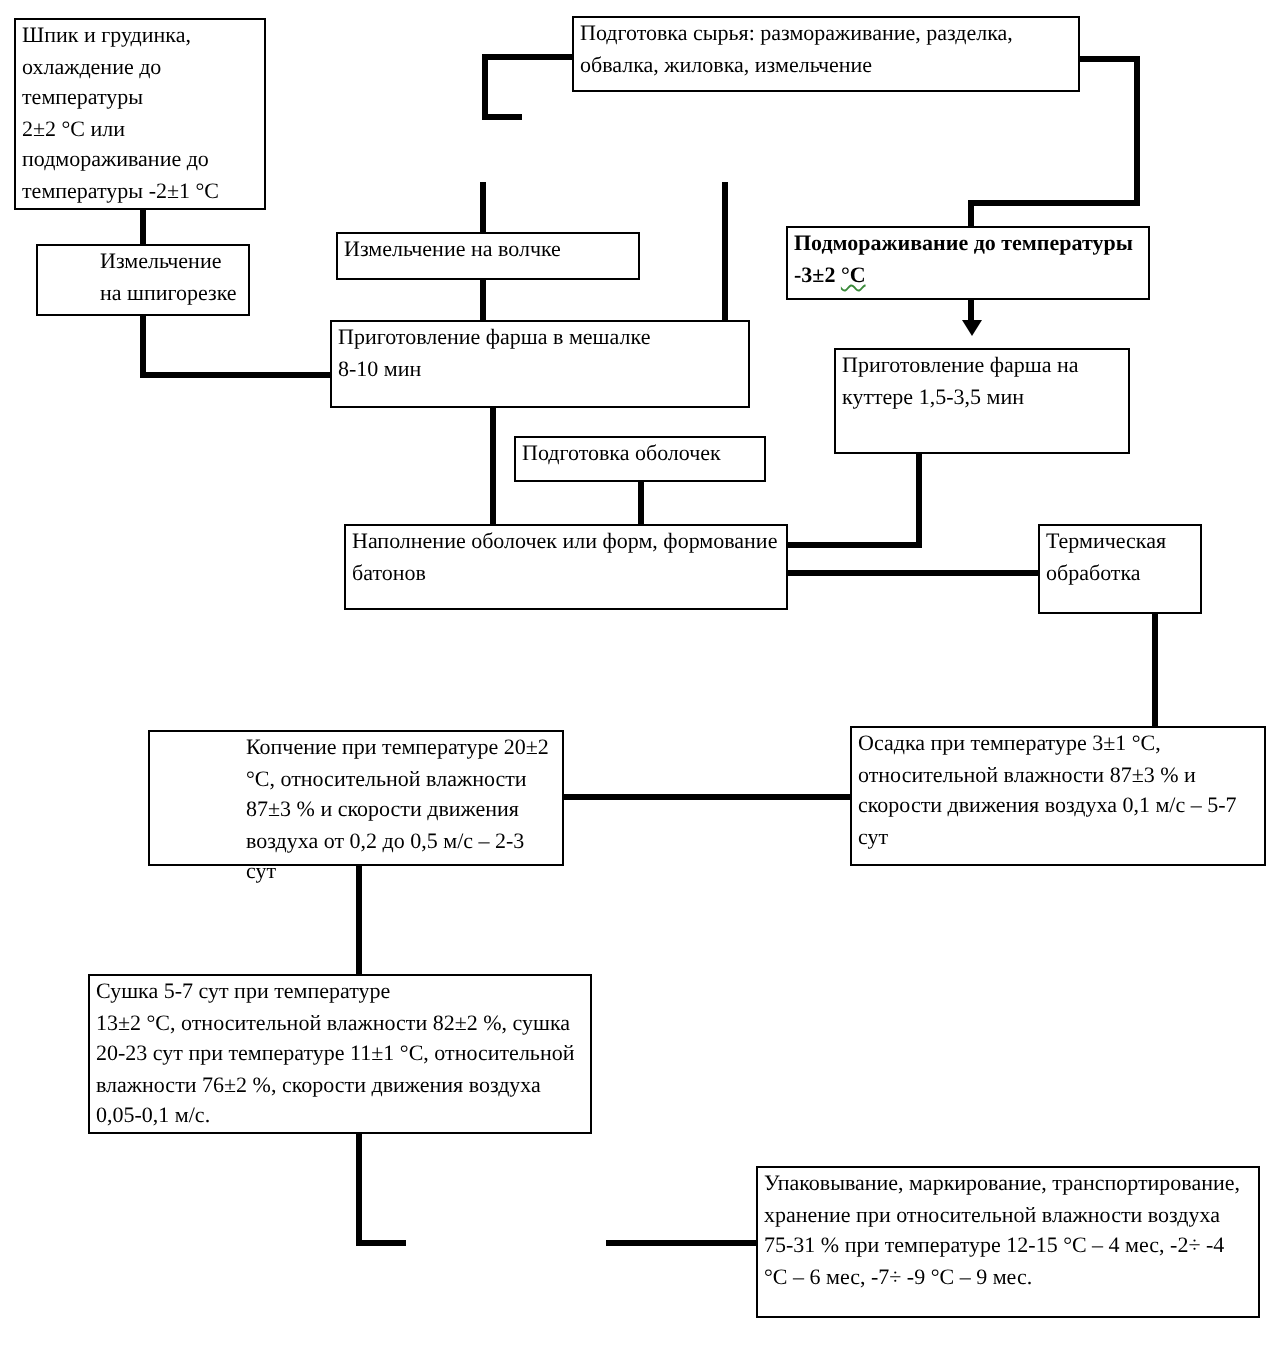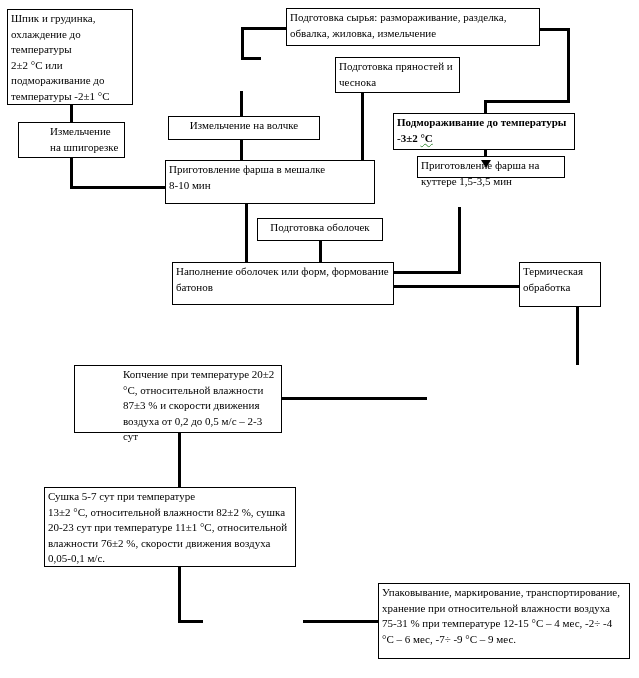--- a/index.html
+++ b/index.html
@@ -18,21 +18,21 @@
     position:absolute;
     box-sizing:border-box;
     border:1px solid #000000;
     background:#ffffff;
     font-size:11px;
     line-height:15.6px;
     padding:1px 3px 1px 3px;
     z-index:5;
     white-space:pre-line;
   }
-  .box.center{ text-align:center; }
+  .box.center{ text-align:left; }
   .conn{
     position:absolute;
     background:#000000;
     z-index:1;
   }
   .arrow{
     position:absolute;
     width:0;height:0;
     border-left:5px solid transparent;
     border-right:5px solid transparent;
@@ -93,41 +93,41 @@
   <div class="conn" style="left:178px;top:620px;width:25px;height:3px;"></div>
 
   <div class="conn" style="left:303px;top:620px;width:78px;height:3px;"></div>
 
   <div class="box" style="left:286px;top:8px;width:254px;height:38px;">Подготовка сырья: размораживание, разделка, обвалка, жиловка, измельчение</div>
 
   <div class="box" style="left:7px;top:9px;width:126px;height:96px;">Шпик и грудинка, охлаждение до температуры
 2±2 °С или подмораживание до температуры -2±1 °С</div>
 
 
-  <div class="box" style="left:335px;top:57px;width:125px;height:36px;">Подготовка пряностей и чеснока</div>
 
   <div class="box" style="left:18px;top:122px;width:107px;height:36px;padding-left:31px;">Измельчение на шпигорезке</div>
 
   <div class="box center" style="left:168px;top:116px;width:152px;height:24px;">Измельчение на волчке</div>
 
   <div class="box" style="left:393px;top:113px;width:182px;height:37px;font-weight:bold;"><span>Подмораживание до температуры -3±2 <span class="wavy">°С</span></span></div>
 
   <div class="box" style="left:165px;top:160px;width:210px;height:44px;">Приготовление фарша в мешалке
 8-10 мин</div>
 
-  <div class="box" style="left:417px;top:156px;width:148px;height:22px;">Приготовление фарша на куттере 1,5-3,5 мин</div>
+  <div class="box" style="left:417px;top:174px;width:148px;height:53px;">Приготовление фарша на куттере 1,5-3,5 мин</div>
 
   <div class="box center" style="left:257px;top:218px;width:126px;height:23px;">Подготовка оболочек</div>
 
   <div class="box" style="left:172px;top:262px;width:222px;height:43px;">Наполнение оболочек или форм, формование батонов</div>
 
   <div class="box" style="left:519px;top:262px;width:82px;height:45px;">Термическая обработка</div>
 
   <div class="box" style="left:74px;top:365px;width:208px;height:68px;padding-left:48px;">Копчение при температуре 20±2 °С, относительной влажности 87±3 % и скорости движения воздуха от 0,2 до 0,5 м/с – 2-3 сут</div>
 
+  <div class="box" style="left:425px;top:363px;width:208px;height:70px;">Осадка при температуре 3±1 °С, относительной влажности 87±3 % и скорости движения воздуха 0,1 м/с – 5-7 сут</div>
 
   <div class="box" style="left:44px;top:487px;width:252px;height:80px;">Сушка 5-7 сут при температуре
  13±2 °С, относительной влажности 82±2 %, сушка 20-23 сут при температуре 11±1 °С, относительной влажности 76±2 %, скорости движения воздуха 0,05-0,1 м/с.</div>
 
 
   <div class="box" style="left:378px;top:583px;width:252px;height:76px;">Упаковывание, маркирование, транспортирование, хранение при относительной влажности воздуха 75-31 % при температуре 12-15 °С – 4 мес, -2÷ -4 °С – 6 мес, -7÷ -9 °С – 9 мес.</div>
 
 </div>
 
 </body></html>

